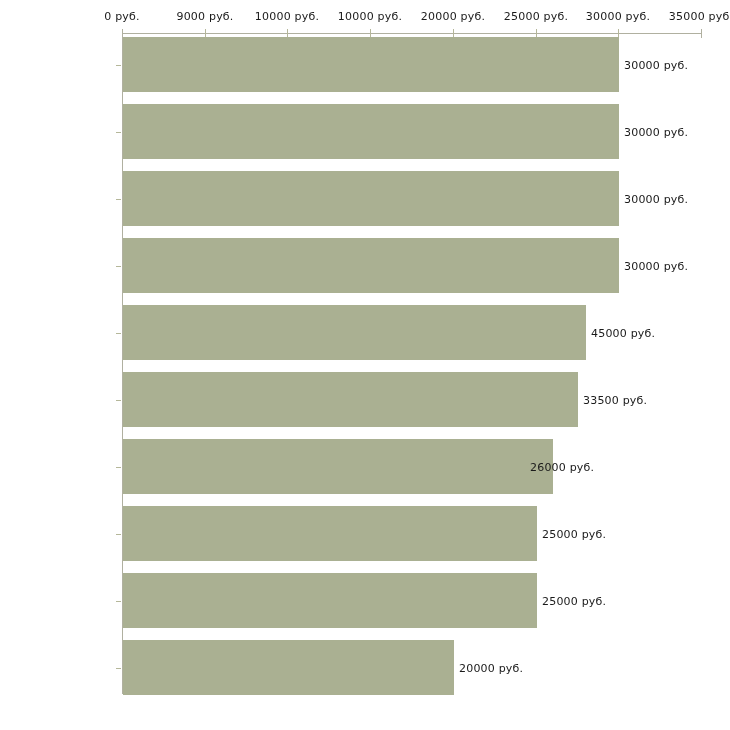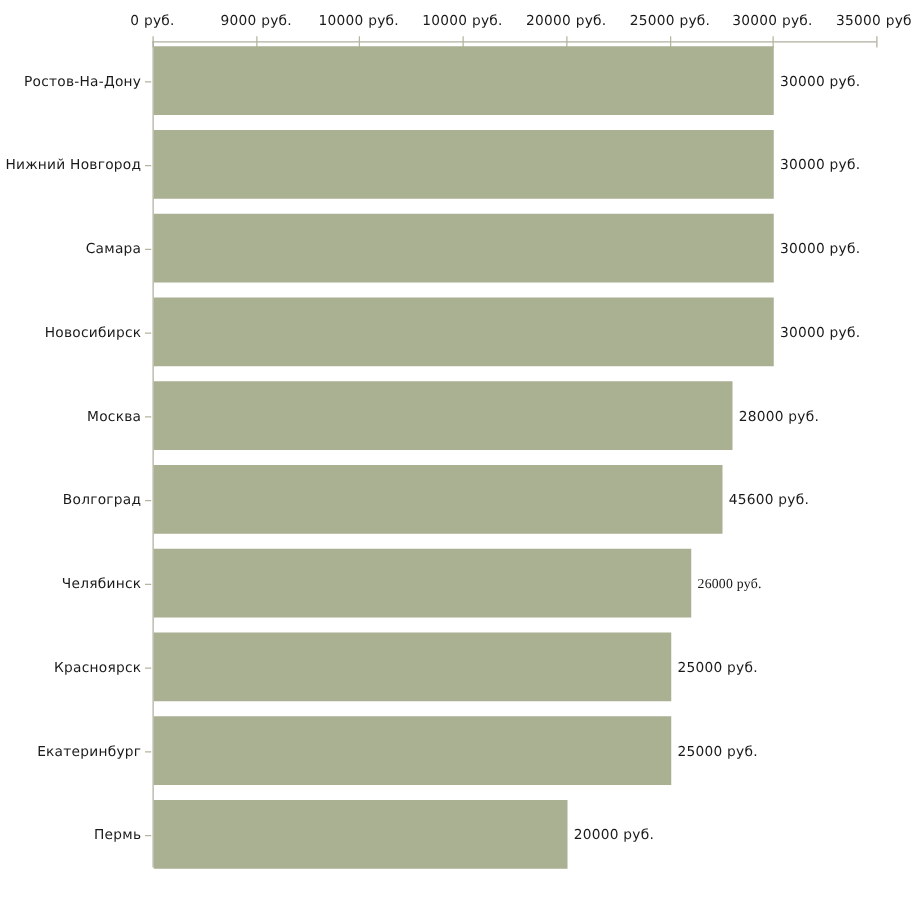--- a/index.html
+++ b/index.html
@@ -134,51 +134,39 @@
       <div class="y-tick" style="top: 132px;"></div>
       <div class="y-tick" style="top: 199px;"></div>
       <div class="y-tick" style="top: 266px;"></div>
       <div class="y-tick" style="top: 333px;"></div>
       <div class="y-tick" style="top: 400px;"></div>
       <div class="y-tick" style="top: 467px;"></div>
       <div class="y-tick" style="top: 534px;"></div>
       <div class="y-tick" style="top: 601px;"></div>
       <div class="y-tick" style="top: 668px;"></div>
     </div>
-  <div class="y-label-col" id="y-labels">
-      <div class="y-label" style="top: 65px;">Ростов-На-Дону</div>
-      <div class="y-label" style="top: 132px;">Нижний Новгород</div>
-      <div class="y-label" style="top: 199px;">Самара</div>
-      <div class="y-label" style="top: 266px;">Новосибирск</div>
-      <div class="y-label" style="top: 333px;">Москва</div>
-      <div class="y-label" style="top: 400px;">Волгоград</div>
-      <div class="y-label" style="top: 467px;">Челябинск</div>
-      <div class="y-label" style="top: 534px;">Красноярск</div>
-      <div class="y-label" style="top: 601px;">Екатеринбург</div>
-      <div class="y-label" style="top: 668px;">Пермь</div>
-    </div>
 
   <div id="bars">
       <div class="bar" title="Ростов-На-Дону 30000 руб." style="top: 37px; height: 55px; width: 496px; background: rgb(170, 176, 146);"></div>
       <div class="bar" title="Нижний Новгород 30000 руб." style="top: 104px; height: 55px; width: 496px; background: rgb(170, 176, 146);"></div>
       <div class="bar" title="Самара 30000 руб." style="top: 171px; height: 55px; width: 496px; background: rgb(170, 176, 146);"></div>
       <div class="bar" title="Новосибирск 30000 руб." style="top: 238px; height: 55px; width: 496px; background: rgb(170, 176, 146);"></div>
       <div class="bar" title="Москва 28000 руб." style="top: 305px; height: 55px; width: 463px; background: rgb(170, 176, 146);"></div>
       <div class="bar" title="Волгоград 27500 руб." style="top: 372px; height: 55px; width: 455px; background: rgb(170, 176, 146);"></div>
       <div class="bar" title="Челябинск 26000 руб." style="top: 439px; height: 55px; width: 430px; background: rgb(170, 176, 146);"></div>
       <div class="bar" title="Красноярск 25000 руб." style="top: 506px; height: 55px; width: 414px; background: rgb(170, 176, 146);"></div>
       <div class="bar" title="Екатеринбург 25000 руб." style="top: 573px; height: 55px; width: 414px; background: rgb(170, 176, 146);"></div>
       <div class="bar" title="Пермь 20000 руб." style="top: 640px; height: 55px; width: 331px; background: rgb(170, 176, 146);"></div>
     </div>
   <div id="bar-values">
       <div class="bar-value" style="top: 65px; left: 624px;">30000 руб.</div>
       <div class="bar-value" style="top: 132px; left: 624px;">30000 руб.</div>
       <div class="bar-value" style="top: 199px; left: 624px;">30000 руб.</div>
       <div class="bar-value" style="top: 266px; left: 624px;">30000 руб.</div>
-      <div class="bar-value" style="top: 333px; left: 591px;">28000 руб.</div>
-      <div class="bar-value" style="top: 400px; left: 583px;">45600 руб.</div>
-      <div class="bar-value" style="top: 467px; left: 558px; font-family: Liberation Serif, serif;">26000 руб.</div>
+      <div class="bar-value" style="top: 333px; left: 591px;">45000 руб.</div>
+      <div class="bar-value" style="top: 400px; left: 583px;">33500 руб.</div>
+      <div class="bar-value" style="top: 467px; left: 530px;">26000 руб.</div>
       <div class="bar-value" style="top: 534px; left: 542px;">25000 руб.</div>
       <div class="bar-value" style="top: 601px; left: 542px;">25000 руб.</div>
       <div class="bar-value" style="top: 668px; left: 459px;">20000 руб.</div>
     </div>
 
 </div>
 
 </body></html>

